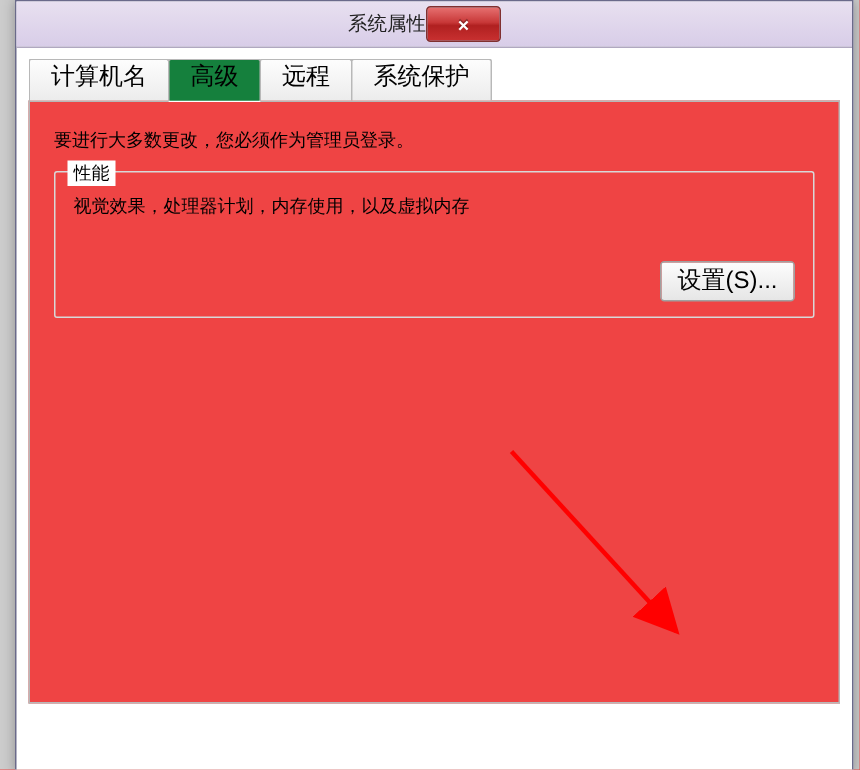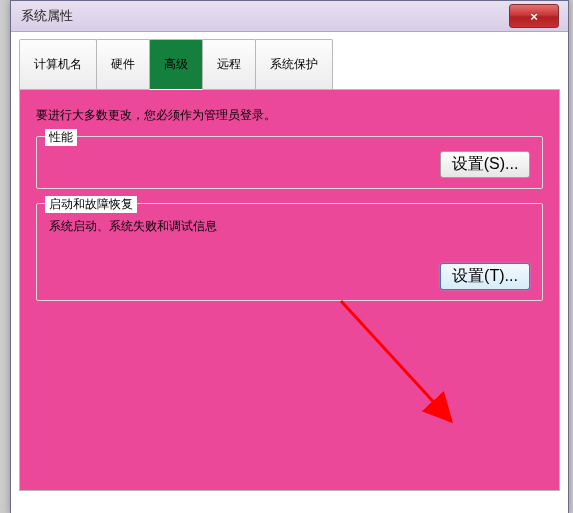--- a/index.html
+++ b/index.html
@@ -22,22 +22,22 @@
   background: #fff;
   border: 1px solid #6a6a8a;
   box-shadow: 0 0 8px rgba(0,0,0,0.3);
 }
 .titlebar {
   height: 30px;
   background: linear-gradient(to bottom, #e8e0f0, #d8cde8);
   border-bottom: 1px solid #b0a8c0;
   display: flex;
   align-items: center;
-  justify-content: space-between;
-  padding: 0 3px 0 10px;
+  justify-content: center;
+  padding: 0 17px 0 10px;
 }
 .title-text {
   color: #222;
   font-size: 13px;
 }
 .close-btn {
   width: 48px;
   height: 22px;
   margin-right: 6px;
   background: linear-gradient(to bottom, #e67070, #c83838 45%, #b02020 55%, #c83030);
@@ -55,55 +55,54 @@
 .content {
   padding: 6px 8px 0 8px;
 }
 .tabs {
   display: flex;
   border-bottom: 1px solid #b8b8b8;
   position: relative;
   top: 1px;
 }
 .tab {
-  padding: 16px 14px;
+  padding: 1px 14px;
   border: 1px solid #b8b8b8;
   border-bottom: none;
   background: linear-gradient(to bottom, #fdfdfd, #ececec);
   margin-right: -1px;
   cursor: pointer;
-  font-size: 12px;
+  font-size: 16px;
   border-top-left-radius: 2px;
   border-top-right-radius: 2px;
   position: relative;
 }
 .tab.active {
   background: #15803d;
   border-bottom: 1px solid #fff;
   z-index: 2;
   margin-bottom: -1px;
   padding-bottom: 5px;
 }
 .tab-body {
   border: 1px solid #b8b8b8;
   border-top: none;
-  background: #ec4899;
+  background: #ef4444;
   padding: 18px 16px 10px 16px;
   height: 402px;
   box-sizing: border-box;
 }
 .intro {
   margin-bottom: 12px;
   font-size: 12px;
 }
 .group {
   border: 1px solid #d8d8d8;
   border-radius: 2px;
   padding: 14px 12px 10px 12px;
-  margin-bottom: 14px;
   position: relative;
 }
 .group-title {
   position: absolute;
   top: -8px;
   left: 8px;
   background: #fff;
   padding: 0 4px;
   font-size: 12px;
 }
@@ -149,44 +148,37 @@
   <div class="titlebar">
     <span class="title-text">系统属性</span>
     <div class="close-btn">
       <span>×</span>
     </div>
   </div>
 
   <div class="content">
     <div class="tabs">
       <div class="tab">计算机名</div>
-      <div class="tab">硬件</div>
       <div class="tab active">高级</div>
       <div class="tab">远程</div>
       <div class="tab">系统保护</div>
     </div>
 
     <div class="tab-body">
       <div class="intro">要进行大多数更改，您必须作为管理员登录。</div>
 
       <div class="group">
         <div class="group-title">性能</div>
+        <div class="group-desc">视觉效果，处理器计划，内存使用，以及虚拟内存</div>
         <div class="btn-row">
           <button class="btn">设置(S)...</button>
         </div>
       </div>
 
 
-      <div class="group">
-        <div class="group-title">启动和故障恢复</div>
-        <div class="group-desc">系统启动、系统失败和调试信息</div>
-        <div class="btn-row">
-          <button class="btn highlight">设置(T)...</button>
-        </div>
-      </div>
 
     </div>
   </div>
 
   <svg class="arrow" style="left:320px; top:290px;" width="160" height="160">
     <defs>
       <marker id="ah" markerWidth="12" markerHeight="12" refX="9" refY="5" orient="auto">
         <path d="M0,0 L10,5 L0,10 Z" fill="red"></path>
       </marker>
     </defs>

